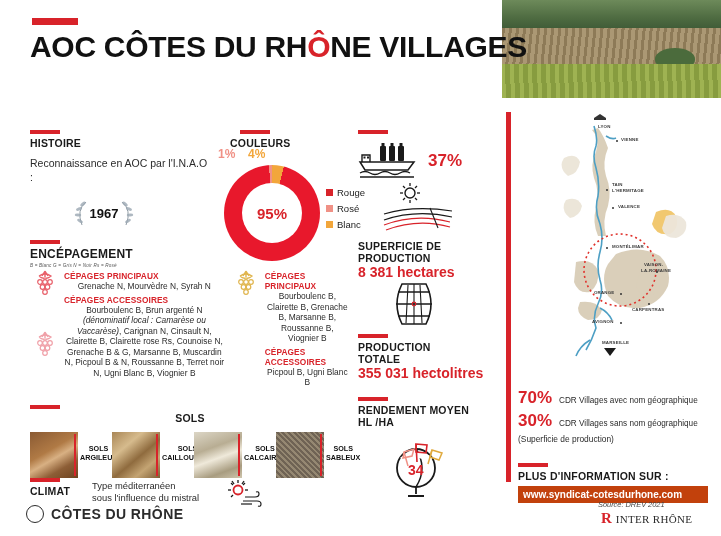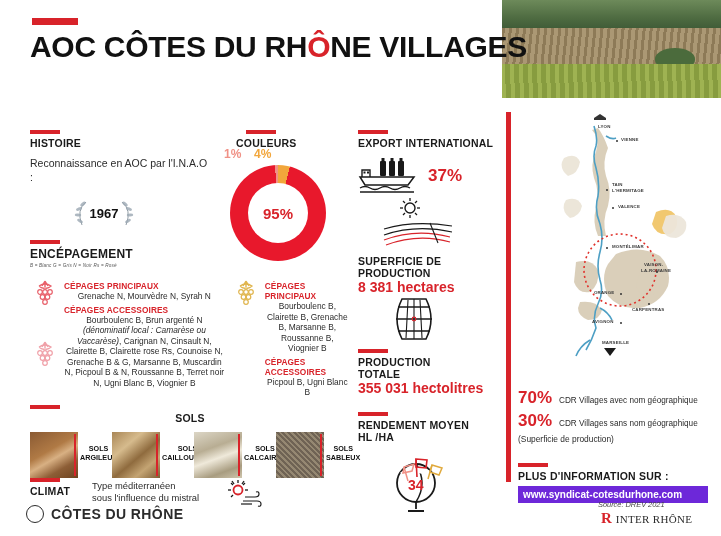--- a/index.html
+++ b/index.html
@@ -56,35 +56,35 @@
   
   .histoire { position: absolute; left: 30px; top: 130px; width: 180px; }
   .histoire .txt { margin-top: 7px; font-size: 10.5px; color: #2b2b2b; line-height: 1.35; }
   .wreath { position: relative; margin: 14px 0 16px 28px; width: 92px; height: 30px; }
   .wreath .yr { position: absolute; left: 50%; top: 50%; transform: translate(-50%,-50%);
     font-size: 13px; font-weight: bold; color: #111; }
 
   
   .encep { position: absolute; left: 30px; top: 240px; width: 320px; }
   .encep .legend-tiny { font-size: 4.6px; color: #555; margin-top: 2px; font-style: italic; letter-spacing: .2px; }
-  .encep-cols { display: flex; margin-top: 10px; gap: 6px; }
+  .encep-cols { display: flex; margin-top: 0; gap: 6px; }
   .encep-col { position: relative; padding-left: 34px; }
   .encep-col.left { width: 196px; }
   .encep-col.right { width: 120px; }
   .cep-head { font-size: 8.3px; font-weight: bold; color: #d8232a; letter-spacing: .1px; margin-top: 3px; }
   .cep-list { font-size: 8.4px; color: #2b2b2b; line-height: 1.26; text-align: center; }
   .cep-list i { font-style: italic; }
 
   .grape { position: absolute; width: 26px; height: 30px; }
   .grape.g1 { left: 2px; top: 1px; }
   .grape.r1 { left: 2px; top: 1px; }
   .grape.r2 { left: 2px; top: 62px; }
 
   
-  .couleurs { position: absolute; left: 230px; top: 130px; width: 140px; }
+  .couleurs { position: absolute; left: 224px; top: 130px; width: 140px; }
   .couleurs .sect-rule { margin-left: 16px; }
   .couleurs .sect-title { margin-left: 6px; }
   .donut-wrap { position: relative; margin-top: 16px; width: 96px; height: 96px; }
   .donut {
     width: 96px; height: 96px; border-radius: 50%;
     background: conic-gradient(from 0deg,
       #f2a63b 0deg 14.4deg,
       #e8182c 14.4deg 356.4deg,
       #f09186 356.4deg 360deg);
   }
@@ -149,21 +149,21 @@
   .map-city { position: absolute; font-size: 4.4px; font-weight: bold; color: #3a3a3a; letter-spacing: .2px; white-space: nowrap; }
   .map-dot { position: absolute; width: 2.4px; height: 2.4px; background: #333; border-radius: 50%; }
 
   .shares { position: absolute; left: 518px; top: 388px; width: 200px; }
   .share-row { display: flex; align-items: baseline; gap: 7px; margin-bottom: 3px; }
   .share-pct { font-size: 17px; font-weight: bold; color: #d8232a; }
   .share-lb { font-size: 8.2px; color: #2b2b2b; }
   .share-note { font-size: 8.4px; color: #2b2b2b; margin-top: 1px; }
 
   .moreinfo { position: absolute; left: 518px; top: 463px; width: 196px; }
-  .url-bar { margin-top: 4px; background: #6d28d9; color: #fff; font-size: 10px; font-weight: bold;
+  .url-bar { margin-top: 4px; background: #c2410c; color: #fff; font-size: 10px; font-weight: bold;
     padding: 3px 5px; width: 190px; }
   .source { position: absolute; left: 598px; top: 500px; font-size: 7.4px; font-style: italic; color: #444; }
   .interrhone { position: absolute; left: 601px; top: 510px; display: flex; align-items: baseline; gap: 4px; }
   .interrhone .rr { font-family: "Liberation Serif", serif; font-size: 15px; color: #d8232a; font-weight: bold; }
   .interrhone .nm { font-family: "Liberation Serif", serif; font-size: 11px; color: #2b2b2b; letter-spacing: .3px; }
 </style>
 </head>
 <body>
 
 <div class="page">
@@ -206,20 +206,34 @@
   <div class="couleurs">
     <div class="sect-rule"></div>
     <div class="sect-title">COULEURS</div>
 
     <div class="donut-wrap">
       <span class="pct-rose">1%</span>
       <span class="pct-blanc">4%</span>
       <div class="donut"></div>
       <div class="donut-center">95%</div>
 
+      <div class="legend">
+        <div class="legend-row">
+          <span class="legend-sw" style="background:#d8232a"></span>
+          <span class="legend-lb">Rouge</span>
+        </div>
+        <div class="legend-row">
+          <span class="legend-sw" style="background:#f09186"></span>
+          <span class="legend-lb">Rosé</span>
+        </div>
+        <div class="legend-row">
+          <span class="legend-sw" style="background:#f2a63b"></span>
+          <span class="legend-lb">Blanc</span>
+        </div>
+      </div>
     </div>
   </div>
 
   <div class="encep">
     <div class="sect-rule"></div>
     <div class="sect-title" style="font-size:12px">ENCÉPAGEMENT</div>
     <div class="legend-tiny">B = Blanc  G = Gris  N = Noir  Rs = Rosé</div>
 
     <div class="encep-cols">
       <div class="encep-col left">
@@ -280,21 +294,20 @@
         <div class="cep-head">CÉPAGES ACCESSOIRES</div>
         <div class="cep-list">Picpoul B, Ugni Blanc B</div>
       </div>
     </div>
   </div>
 
   <div class="statcol">
 
     <div>
       <div class="sect-rule"></div>
-      <div class="sect-title">EXPORT INTERNATIONAL</div>
       <div class="export-row">
         <span class="ship-ico">
           <svg width="62" height="38" viewBox="0 0 62 38">
             <g fill="#1a1a1a">
               <rect x="22" y="4" width="6" height="15" rx="1"></rect>
                 <rect x="23.5" y="1" width="3" height="4"></rect>
               <rect x="31" y="4" width="6" height="15" rx="1"></rect>
                 <rect x="32.5" y="1" width="3" height="4"></rect>
               <rect x="40" y="4" width="6" height="15" rx="1"></rect>
                 <rect x="41.5" y="1" width="3" height="4"></rect>

